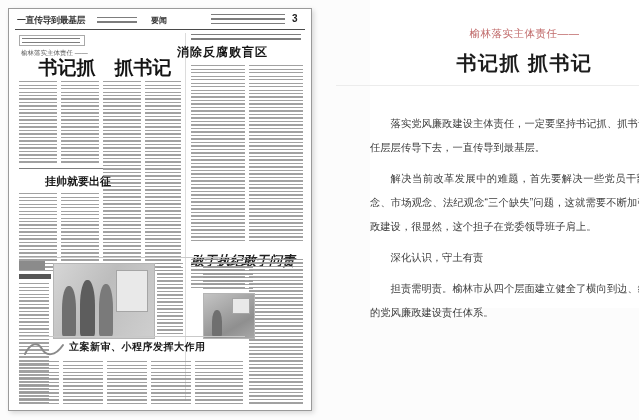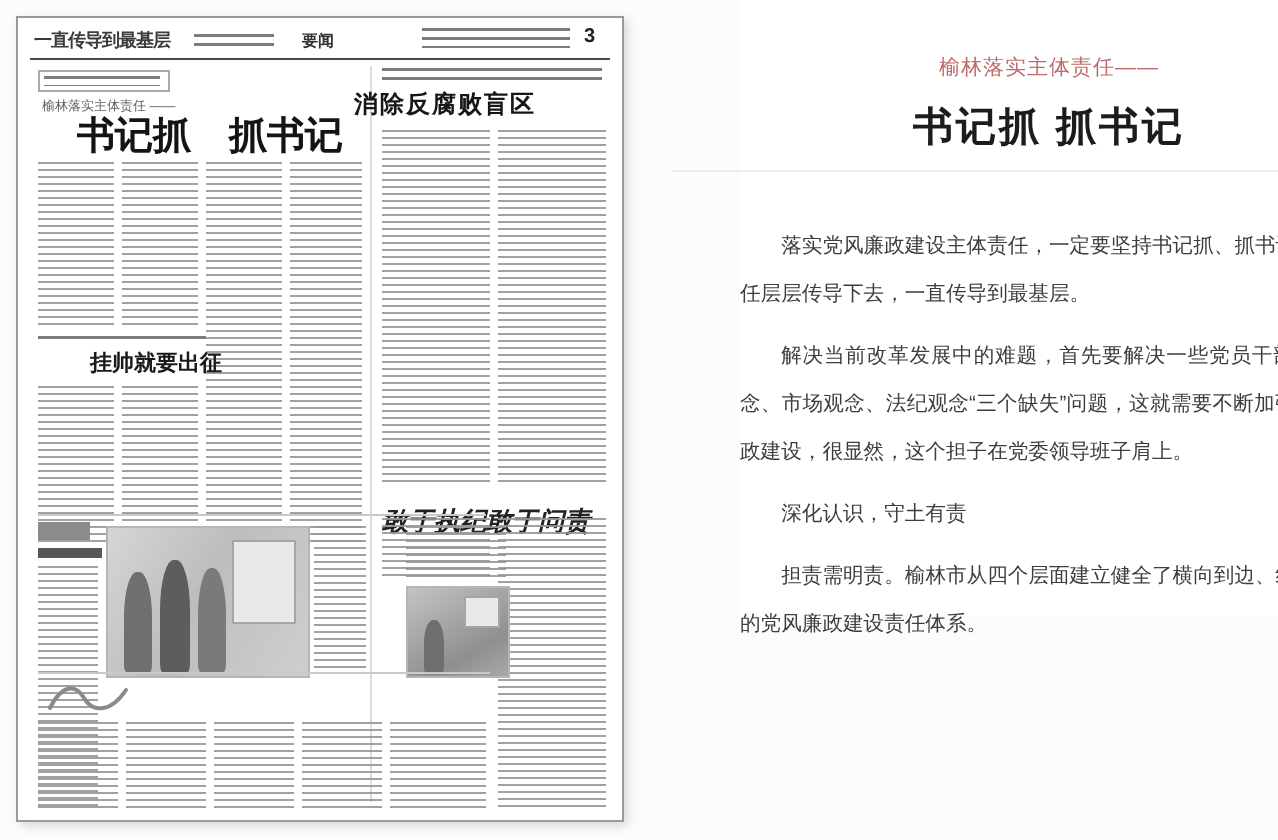--- a/index.html
+++ b/index.html
@@ -101,20 +101,21 @@
     <div class="tx" style="left:194px;top:254px;width:50px;height:26px;"></div>
     <div class="photo p2" style="left:194px;top:284px;width:50px;height:44px;">
       <div class="board" style="left:28px;top:4px;width:16px;height:14px;"></div>
       <div class="fig" style="left:8px;top:16px;width:10px;height:26px;"></div>
     </div>
 
     <div class="hthin" style="left:10px;top:327px;width:226px;"></div>
     <svg class="np-abs" style="left:14px;top:331px;" width="42" height="18" viewBox="0 0 42 18">
       <path d="M2 14 C 8 2, 15 2, 19 9 S 32 17, 40 5" stroke="#8a8a8a" stroke-width="2" fill="none" stroke-linecap="round"></path>
     </svg>
+    <div class="np-bottomhead">立案新审、小程序发挥大作用</div>
 
     <div class="tx" style="left:10px;top:352px;width:40px;height:44px;"></div>
     <div class="tx" style="left:54px;top:352px;width:40px;height:44px;"></div>
     <div class="tx" style="left:98px;top:352px;width:40px;height:44px;"></div>
     <div class="tx" style="left:142px;top:352px;width:40px;height:44px;"></div>
     <div class="tx" style="left:186px;top:352px;width:48px;height:44px;"></div>
   </div>
 
   <div class="reader">
     <div class="kicker" style="color: rgb(192, 106, 106);">榆林落实主体责任——</div>

